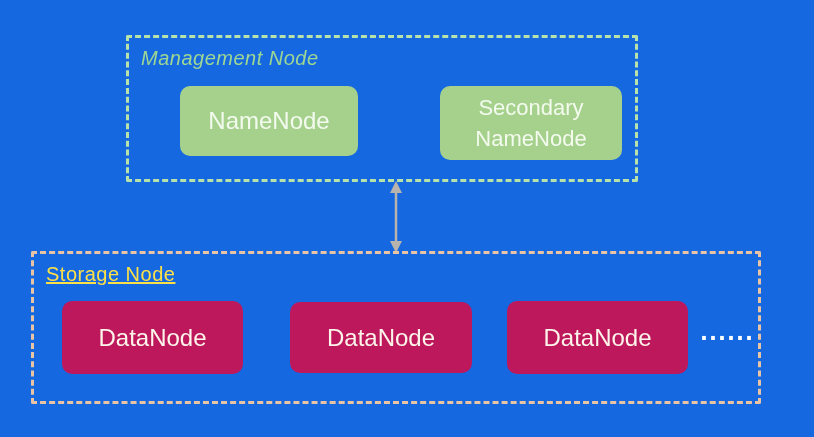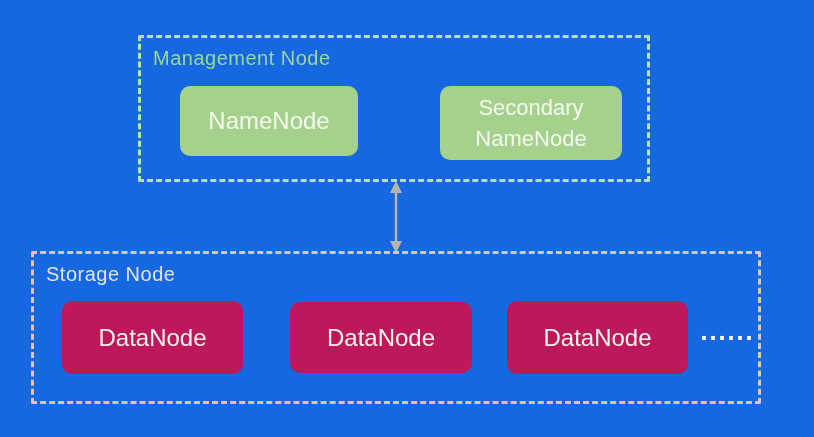--- a/index.html
+++ b/index.html
@@ -8,33 +8,34 @@
     font-family: "Liberation Sans", "DejaVu Sans", sans-serif;
     background: #1568e0;
     position: relative;
     overflow: hidden;
   }
   .stage { position: absolute; inset: 0; }
 
   
   .group { position: absolute; border: 3px dashed; border-radius: 2px; }
   .group.management {
-    left: 138px; top: 35px; width: 512px; height: 147px;
+    left: 126px; top: 35px; width: 512px; height: 147px;
     border-color: #b7e2a9;
+    font-style: italic;
   }
   .group.storage {
     left: 31px; top: 251px; width: 730px; height: 153px;
     border-color: #e8c4a5;
   }
   .group-label {
     position: absolute; left: 12px; top: 9px;
     font-size: 20px; letter-spacing: 0.5px;
   }
   .group.management .group-label { color: #9ed694; }
-  .group.storage .group-label { color: #e5e5e5; }
+  .group.storage .group-label { color: #fde047; text-decoration: underline; }
 
   
   .node {
     position: absolute;
     border-radius: 10px;
     display: flex; align-items: center; justify-content: center;
     text-align: center;
     color: #fbf9f3;
   }
   .node.green { background: #a6d18c; color: #f3faee; }

